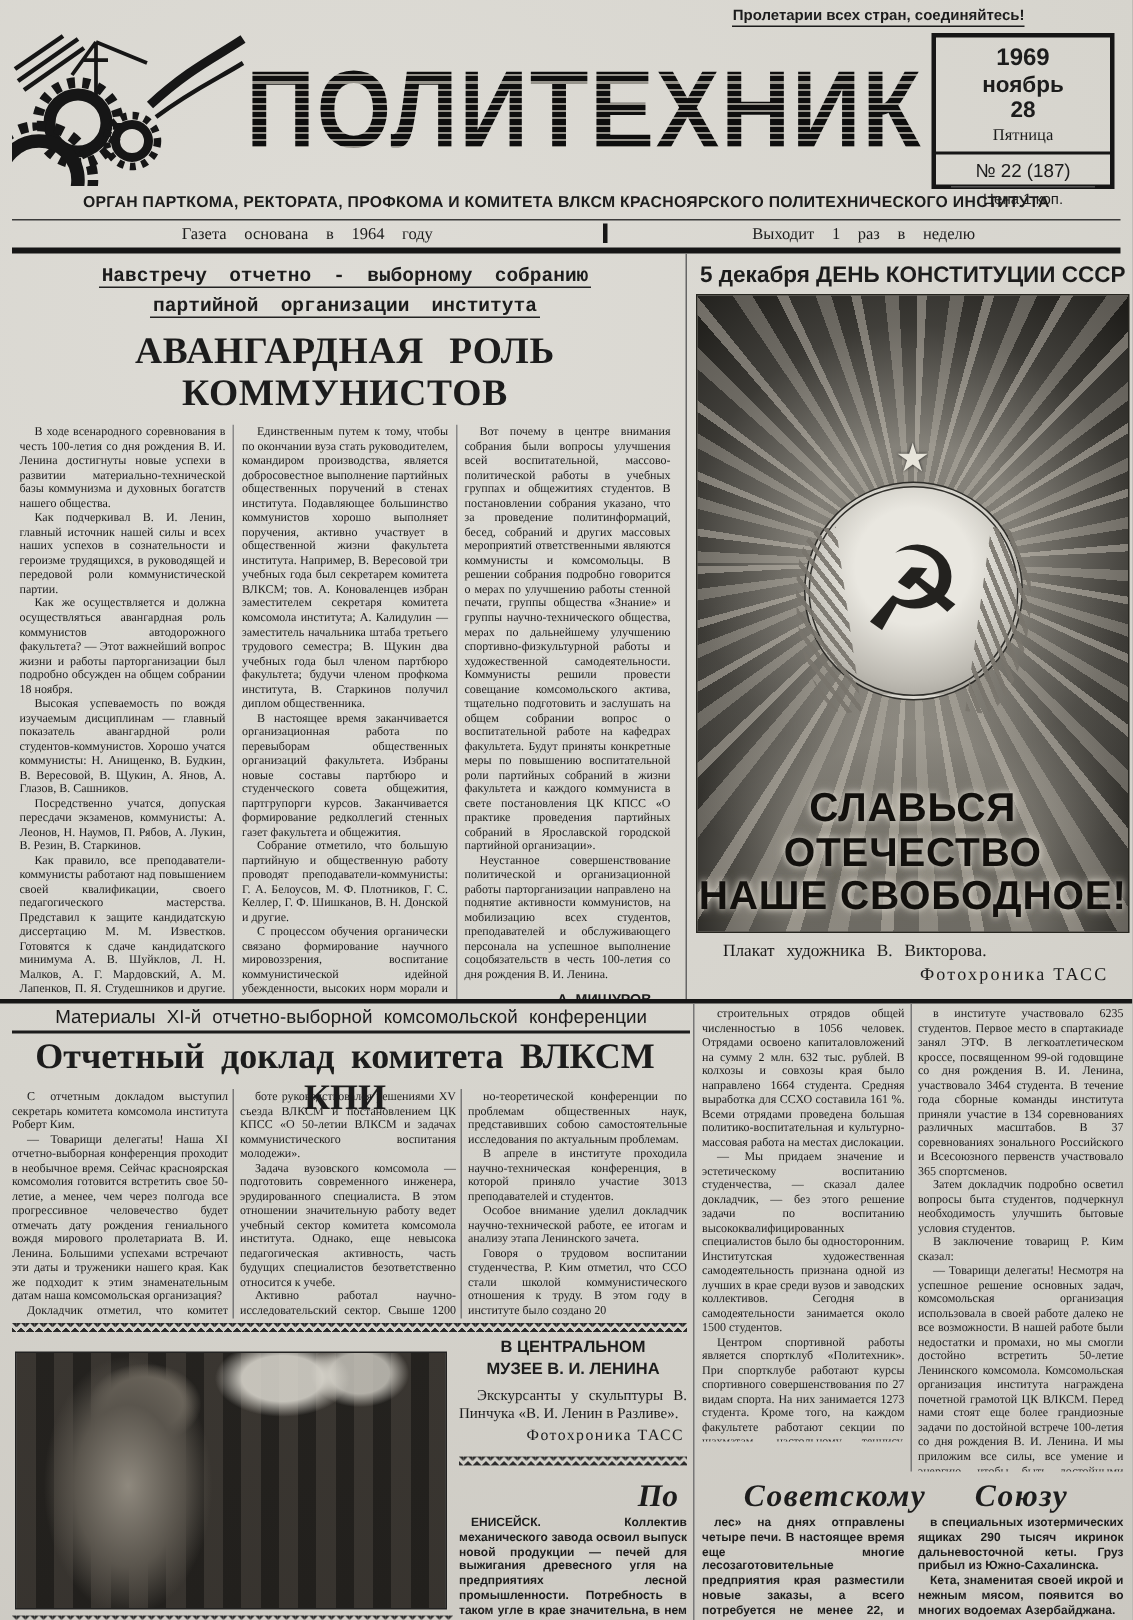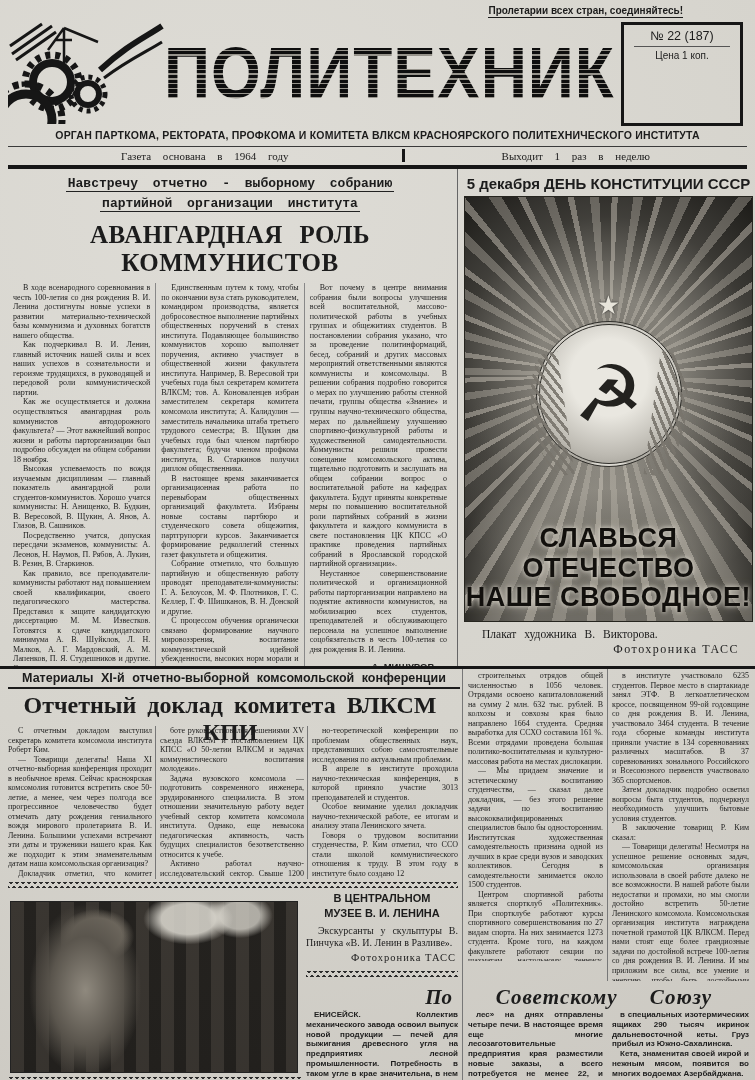--- a/index.html
+++ b/index.html
@@ -74,21 +74,21 @@
   .wreath.r{right:-8px;border-radius:0 70% 70% 0/0 50% 50% 0;transform:rotate(8deg);}
   .poster-slogan{position:absolute;left:0;right:0;bottom:8px;text-align:center;
     font-family:"Liberation Sans",sans-serif;font-weight:900;font-size:27px;line-height:1.1;
     color:#12100d;letter-spacing:.5px;text-shadow:0 0 4px rgba(228,223,211,.85),0 0 8px rgba(228,223,211,.6);}
   .poster-caption{padding:6px 10px 0 18px;font-size:11.5px;}
   .caption-line{word-spacing:5px;}
   .credit-line{text-align:right;font-size:12px;letter-spacing:1.5px;margin-top:2px;padding-right:4px;}
   
   .section2{position:relative;height:425px;border-top:3px solid #161616;overflow:hidden;}
   .kicker2{position:absolute;left:8px;top:2px;width:452px;text-align:center;
-    font-family:"Liberation Sans",sans-serif;font-weight:bold;font-size:12.5px;
+    font-family:"Liberation Sans",sans-serif;font-weight:normal;font-size:12.5px;
     border-bottom:2px solid #1c1c1c;padding-bottom:2px;word-spacing:4px;}
   .headline2{position:absolute;left:0;top:23px;width:460px;text-align:center;
     font-size:24px;font-weight:900;word-spacing:5px;}
   .mc{position:absolute;text-align:justify;font-size:8px;line-height:1.19;overflow:hidden;}
   .vr{position:absolute;width:1px;background:#777;}
   .zz{position:absolute;height:6px;
     background:
       linear-gradient(135deg,#2c2c2c 25%,transparent 25%) -3px 0/6px 6px,
       linear-gradient(225deg,#2c2c2c 25%,transparent 25%) -3px 0/6px 6px,
       linear-gradient(315deg,#2c2c2c 25%,transparent 25%) 0 0/6px 6px,
@@ -136,20 +136,26 @@
           <circle cx="80" cy="74" r="11" stroke-width="6"></circle>
           <circle cx="80" cy="74" r="17" stroke-dasharray="4 4" stroke-width="5"></circle>
           <circle cx="18" cy="100" r="26" stroke-width="9"></circle>
           <circle cx="18" cy="100" r="36" stroke-width="7" stroke-dasharray="6 6"></circle>
         </svg>
       </div>
       <div class="title-wrap">
         <div class="paper-title">ПОЛИТЕХНИК</div>
       </div>
       <div class="issue-box">
+        <div class="issue-top">
+          <div class="issue-year">1969</div>
+          <div class="issue-month">ноябрь</div>
+          <div class="issue-day">28</div>
+          <div class="issue-weekday">Пятница</div>
+        </div>
         <div class="issue-bottom">
           <div class="issue-number">№ 22 (187)</div>
           <div class="issue-price">Цена 1 коп.</div>
         </div>
       </div>
     </div>
     <div class="organ-line">ОРГАН ПАРТКОМА, РЕКТОРАТА, ПРОФКОМА И КОМИТЕТА ВЛКСМ КРАСНОЯРСКОГО ПОЛИТЕХНИЧЕСКОГО ИНСТИТУТА</div>
     <div class="founded-row">
       <div class="founded">Газета основана в 1964 году</div>
       <div class="divider"></div>
@@ -225,21 +231,21 @@
       </div>
     <div class="mc" style="left:160px;top:57px;width:144px;height:153px;">
         <p class="para">боте руководствовался решениями XV съезда ВЛКСМ и постановлением ЦК КПСС «О 50-летии ВЛКСМ и задачах коммунистического воспитания молодежи».</p>
         <p class="para">Задача вузовского комсомола — подготовить современного инженера, эрудированного специалиста. В этом отношении значительную работу ведет учебный сектор комитета комсомола института. Однако, еще невысока педагогическая активность, часть будущих специалистов безответственно относится к учебе.</p>
         <p class="para">Активно работал научно-исследовательский сектор. Свыше 1200 студентов приняло участие в науч-</p>
       </div>
     <div class="mc" style="left:312px;top:57px;width:146px;height:152px;">
         <p class="para">но-теоретической конференции по проблемам общественных наук, представивших собою самостоятельные исследования по актуальным проблемам.</p>
         <p class="para">В апреле в институте проходила научно-техническая конференция, в которой приняло участие 3013 преподавателей и студентов.</p>
         <p class="para">Особое внимание уделил докладчик научно-технической работе, ее итогам и анализу этапа Ленинского зачета.</p>
-        <p class="para">Говоря о трудовом воспитании студенчества, Р. Ким отметил, что ССО стали школой коммунистического отношения к труду. В этом году в институте было создано 12</p>
+        <p class="para">Говоря о трудовом воспитании студенчества, Р. Ким отметил, что ССО стали школой коммунистического отношения к труду. В этом году в институте было создано 20</p>
       </div>
     <div class="mc" style="left:468px;top:2px;width:135px;height:290px;">
         <p class="para">строительных отрядов общей численностью в 1056 человек. Отрядами освоено капиталовложений на сумму 2 млн. 632 тыс. рублей. В колхозы и совхозы края было направлено 1664 студента. Средняя выработка для ССХО составила 161 %. Всеми отрядами проведена большая политико-воспитательная и культурно-массовая работа на местах дислокации.</p>
         <p class="para">— Мы придаем значение и эстетическому воспитанию студенчества, — сказал далее докладчик, — без этого решение задачи по воспитанию высококвалифицированных специалистов было бы односторонним. Институтская художественная самодеятельность признана одной из лучших в крае среди вузов и заводских коллективов. Сегодня в самодеятельности занимается около 1500 студентов.</p>
         <p class="para">Центром спортивной работы является спортклуб «Политехник». При спортклубе работают курсы спортивного совершенствования по 27 видам спорта. На них занимается 1273 студента. Кроме того, на каждом факультете работают секции по шахматам, настольному теннису, футболу, лыжному спорту. В течение учебного года проведена традиционная спартакиада по 19 видам спорта, в которой</p>
       </div>
     <div class="mc" style="left:612px;top:2px;width:137px;height:310px;">
         <p class="para">в институте участвовало 6235 студентов. Первое место в спартакиаде занял ЭТФ. В легкоатлетическом кроссе, посвященном 99-ой годовщине со дня рождения В. И. Ленина, участвовало 3464 студента. В течение года сборные команды института приняли участие в 134 соревнованиях различных масштабов. В 37 соревнованиях зонального Российского и Всесоюзного первенств участвовало 365 спортсменов.</p>
         <p class="para">Затем докладчик подробно осветил вопросы быта студентов, подчеркнул необходимость улучшить бытовые условия студентов.</p>
         <p class="para">В заключение товарищ Р. Ким сказал:</p>

